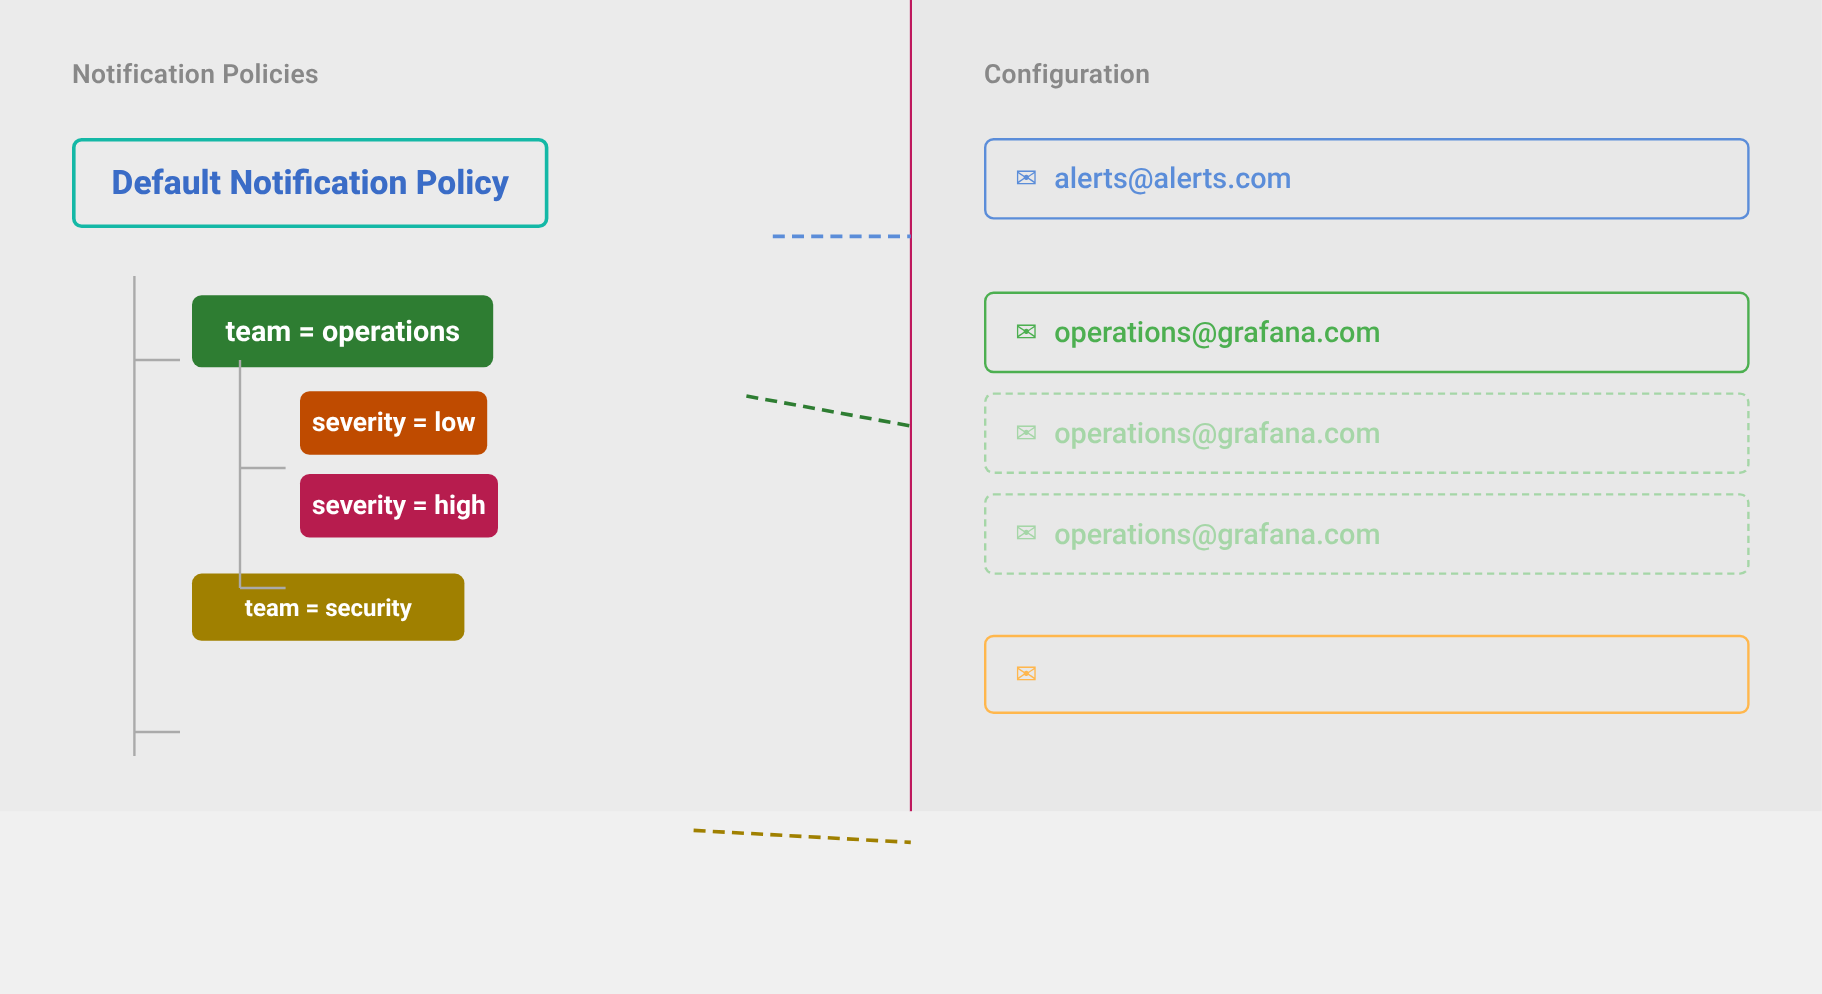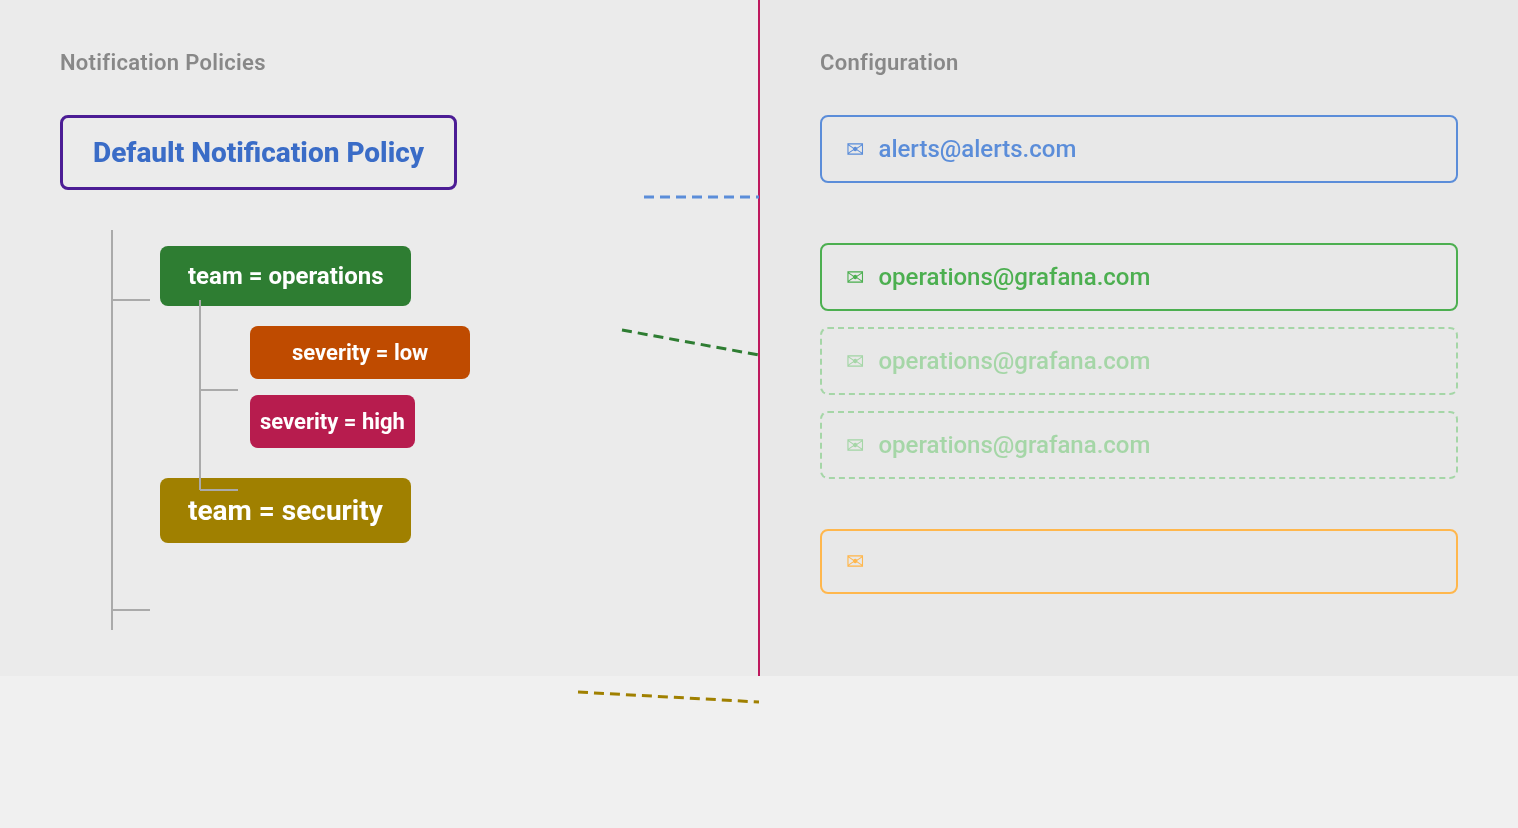--- a/index.html
+++ b/index.html
@@ -43,21 +43,21 @@
       border-radius: 8px;
       font-size: 26px;
       font-weight: 700;
       color: white;
       padding: 18px 30px;
       white-space: nowrap;
     }
 
     .default-policy-box {
       background: transparent;
-      border: 3px solid #4c1d95;
+      border: 3px solid #14b8a6;
       color: #3a6cc7;
       font-size: 28px;
       font-weight: 800;
     }
 
     .row-default {
       display: flex;
       align-items: center;
       margin-bottom: 30px;
     }
@@ -152,33 +152,33 @@
         <line x1="120" y1="260" x2="158" y2="260" stroke="#aaa" stroke-width="2"></line>
       </svg>
 
       <div style="margin-left: 70px; margin-bottom: 20px; margin-top: 40px;">
         <div class="policy-box box-green" style="font-size:24px; padding:16px 28px;margin-top:16px;">
           <span>team = operations</span>
         </div>
       </div>
 
       <div style="margin-left: 160px; margin-bottom: 16px;">
-        <div class="policy-box box-orange" style="font-size:22px; padding:14px 42px;align-items:center;">
+        <div class="policy-box box-orange" style="font-size:22px; padding:14px 10px;align-items:center;">
           <span>severity = low</span>
         </div>
       </div>
 
       <div style="margin-left: 160px; margin-bottom: 30px;">
         <div class="policy-box box-red" style="font-size:22px; padding:14px 10px;">
           <span>severity = high</span>
         </div>
       </div>
 
       <div style="margin-left: 70px; margin-bottom: 10px;">
-        <div class="policy-box box-olive" style="font-size:28px; padding:16px 28px;">
+        <div class="policy-box box-olive" style="font-size:20px; padding:16px 44px;">
           <span>team = security</span>
         </div>
       </div>
 
     </div>
   </div>
 
   <div class="right-panel">
     <div class="panel-title">Configuration</div>
 

